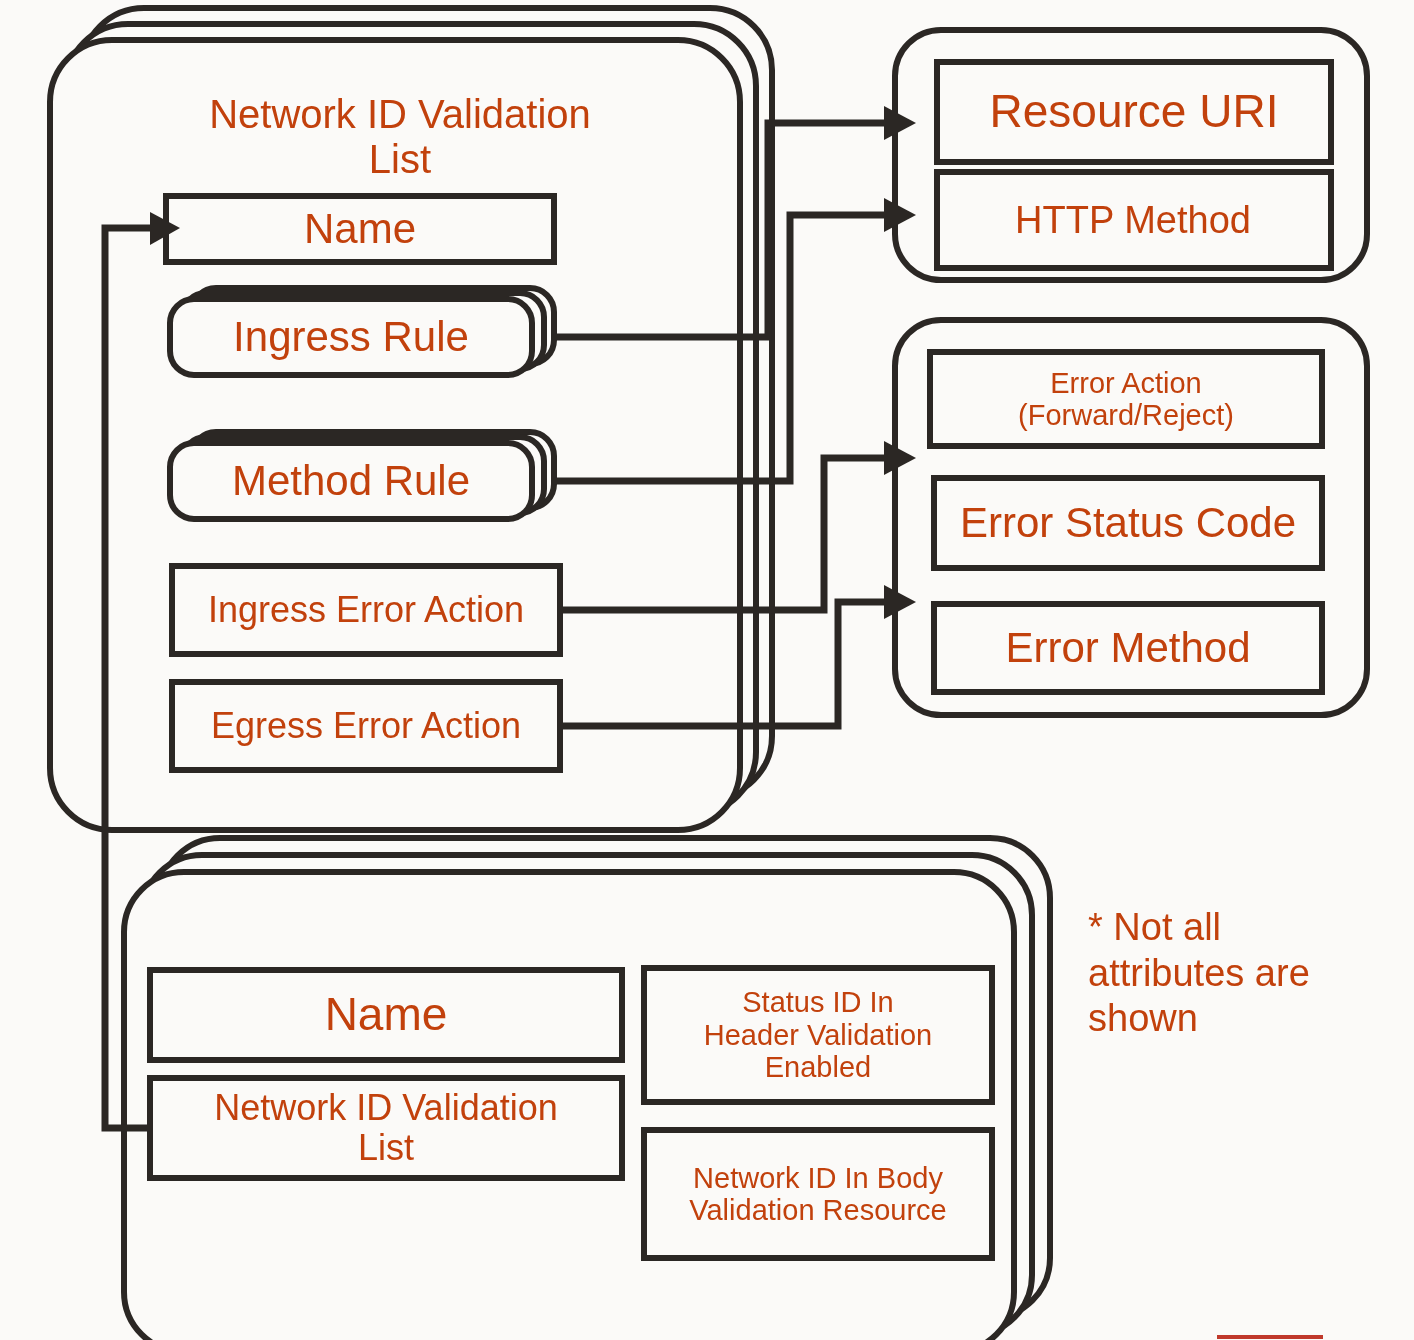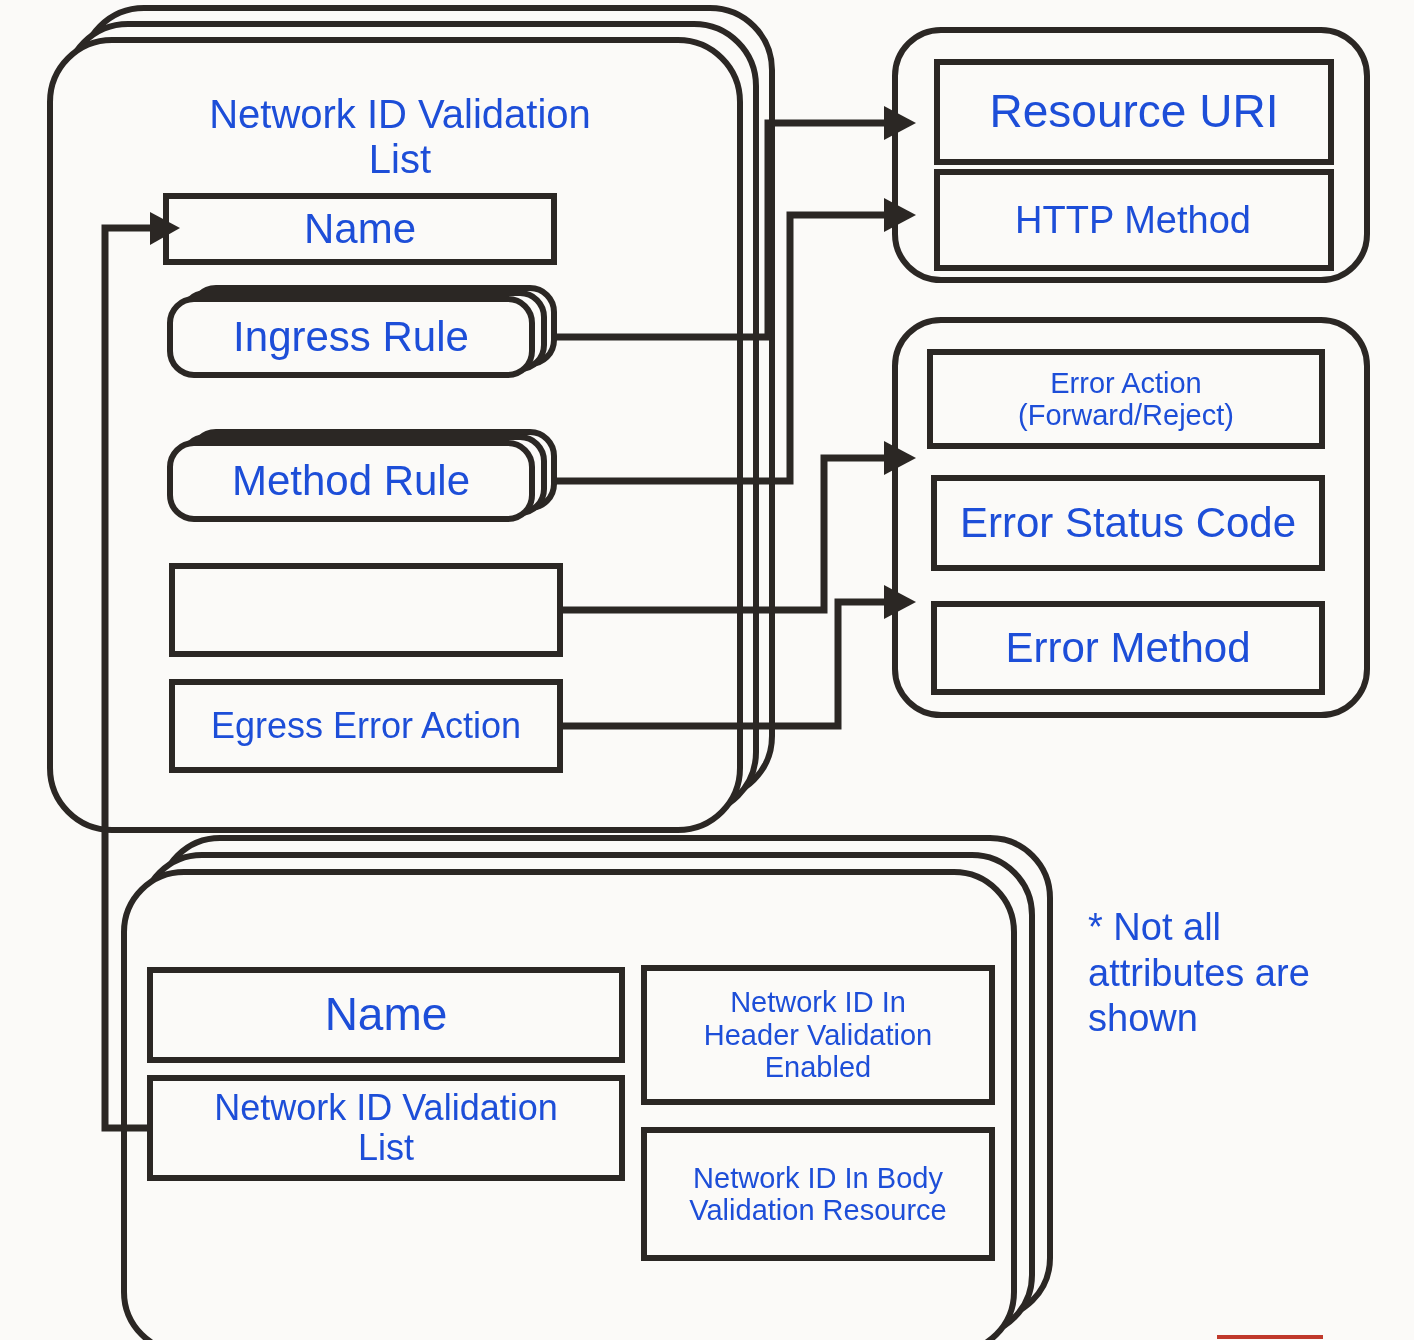--- a/index.html
+++ b/index.html
@@ -43,21 +43,21 @@
     fill: #2b2724;
     stroke: none;
   }
   .redline {
     stroke: #c0392b;
     stroke-width: 4;
     fill: none;
   }
   .lbl {
     position: absolute;
-    color: #1d4ed8;
+    color: #c2410c;
     text-align: center;
     line-height: 1.12;
     white-space: pre-line;
     pointer-events: none;
     display: flex;
     align-items: center;
     justify-content: center;
   }
   .t-title   { font-size: 40px; }
   .t-big     { font-size: 42px; }
@@ -137,41 +137,42 @@
 
   <div class="lbl t-title" style="left:120px; top:82px; width:560px; height:110px;">Network ID Validation
 List</div>
 
   <div class="lbl t-big" style="left:166px; top:196px; width:388px; height:66px;">Name</div>
 
   <div class="lbl t-big" style="left:170px; top:299px; width:362px; height:76px;">Ingress Rule</div>
 
   <div class="lbl t-big" style="left:170px; top:443px; width:362px; height:76px;">Method Rule</div>
 
+  <div class="lbl t-med" style="left:172px; top:566px; width:388px; height:88px;">Ingress Error Action</div>
 
   <div class="lbl t-med" style="left:172px; top:682px; width:388px; height:88px;">Egress Error Action</div>
 
   <div class="lbl t-big" style="left:937px; top:62px; width:394px; height:100px; font-size:46px;">Resource URI</div>
 
   <div class="lbl t-big" style="left:936px; top:172px; width:394px; height:96px; font-size:38px;">HTTP Method</div>
 
   <div class="lbl t-small" style="left:930px; top:352px; width:392px; height:94px;">Error Action
 (Forward/Reject)</div>
 
   <div class="lbl t-big" style="left:934px; top:478px; width:388px; height:90px;">Error Status Code</div>
 
   <div class="lbl t-big" style="left:934px; top:604px; width:388px; height:88px;">Error Method</div>
 
 
   <div class="lbl t-big" style="left:150px; top:970px; width:472px; height:90px; font-size:46px;">Name</div>
 
   <div class="lbl t-med" style="left:150px; top:1078px; width:472px; height:100px;">Network ID Validation
 List</div>
 
-  <div class="lbl t-small" style="left:650px; top:968px; width:336px; height:134px;">Network ID In
+  <div class="lbl t-small" style="left:650px; top:968px; width:336px; height:134px;">Status ID In
 Header Validation
 Enabled</div>
 
   <div class="lbl t-small" style="left:650px; top:1130px; width:336px; height:128px;">Network ID In Body
 Validation Resource</div>
 
   <div class="lbl t-note" style="left:1088px; top:905px; width:300px; height:170px;">* Not all
 attributes are
 shown</div>
 

